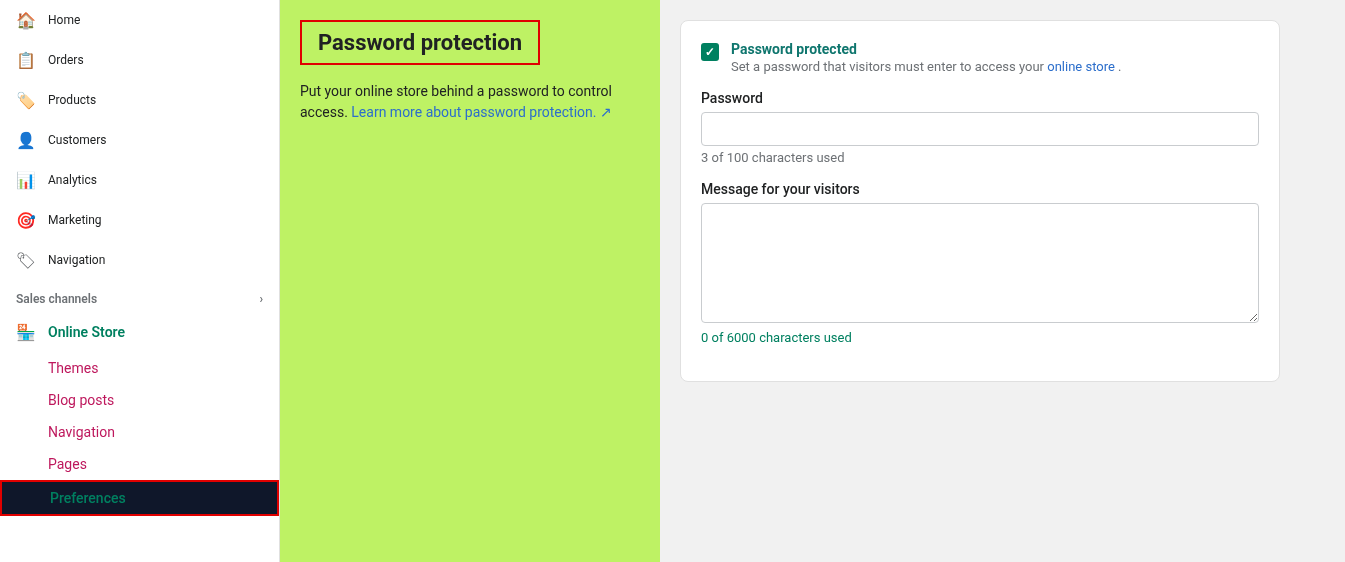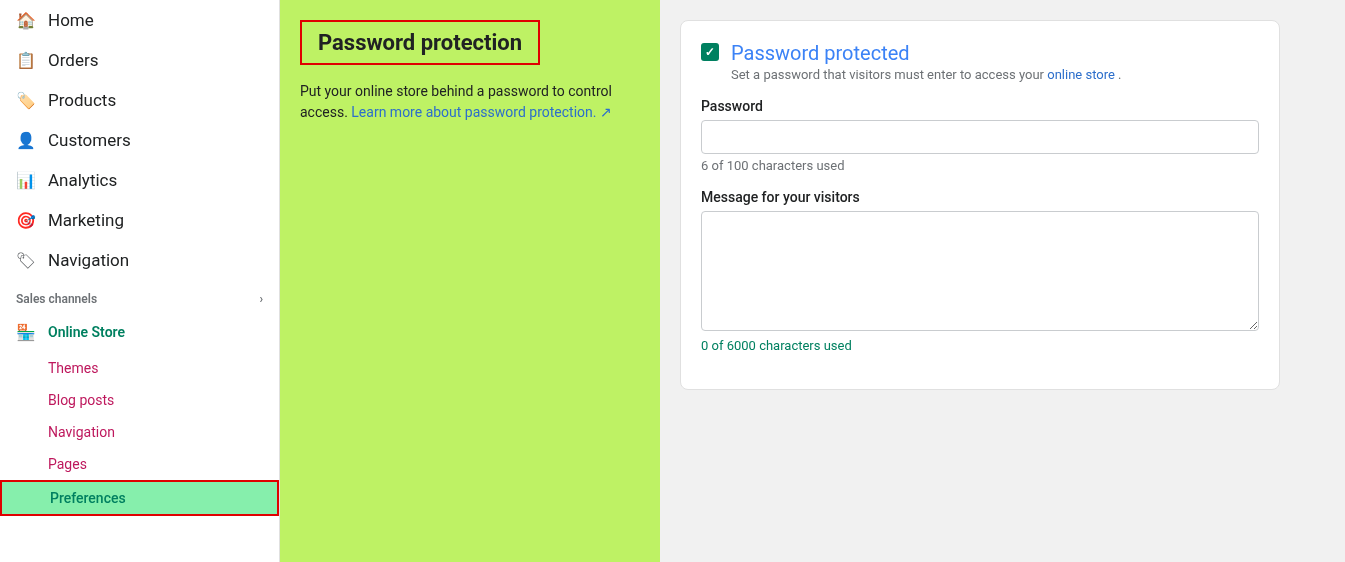--- a/index.html
+++ b/index.html
@@ -41,21 +41,21 @@
       height: 20px;
       display: flex;
       align-items: center;
       justify-content: center;
       color: #5c5f62;
       font-size: 16px;
       flex-shrink: 0;
     }
 
     .nav-item span {
-      font-size: 17px;
+      font-size: 12px;
     }
 
     .section-header {
       display: flex;
       align-items: center;
       justify-content: space-between;
       padding: 12px 16px 6px 16px;
       color: #6d7175;
       font-size: 12px;
       font-weight: 600;
@@ -176,22 +176,23 @@
     }
 
     .checkbox::after {
       content: '✓';
       color: white;
       font-size: 12px;
       font-weight: bold;
     }
 
     .checkbox-label {
-      font-size: 20px;
-      color: #3b82f6;
+      font-size: 14px;
+      color: #0f766e;
+      font-weight: bold;
     }
 
     .checkbox-sublabel {
       font-size: 13px;
       color: #6d7175;
       margin-top: 2px;
     }
 
     .checkbox-sublabel a {
       color: #2c6ecb;
@@ -261,21 +262,21 @@
 
     .preferences-item {
       display: flex;
       align-items: center;
       padding: 8px 16px 8px 48px;
       cursor: pointer;
       color: #008060;
       font-size: 14px;
       font-weight: 500;
       border: 2px solid #e00000;
-      background: #86efac;
+      background: #0f172a;
     }
   </style>
 </head>
 <body>
 
 <aside class="sidebar">
 
   <div class="nav-item">
     <span class="icon">🏠</span>
     <span>Home</span>
@@ -360,21 +361,21 @@
               <span>online store</span>
             </a>
             <span>.</span>
           </div>
         </div>
       </div>
 
       <div class="form-group">
         <label class="form-label">Password</label>
         <input class="form-input" type="password" value="" style="">
-        <div class="char-count">6 of 100 characters used</div>
+        <div class="char-count">3 of 100 characters used</div>
       </div>
 
       <div class="form-group">
         <label class="form-label">Message for your visitors</label>
         <textarea class="form-textarea" style=""></textarea>
         <div class="char-count-green">0 of 6000 characters used</div>
       </div>
 
     </div>
   </div>

